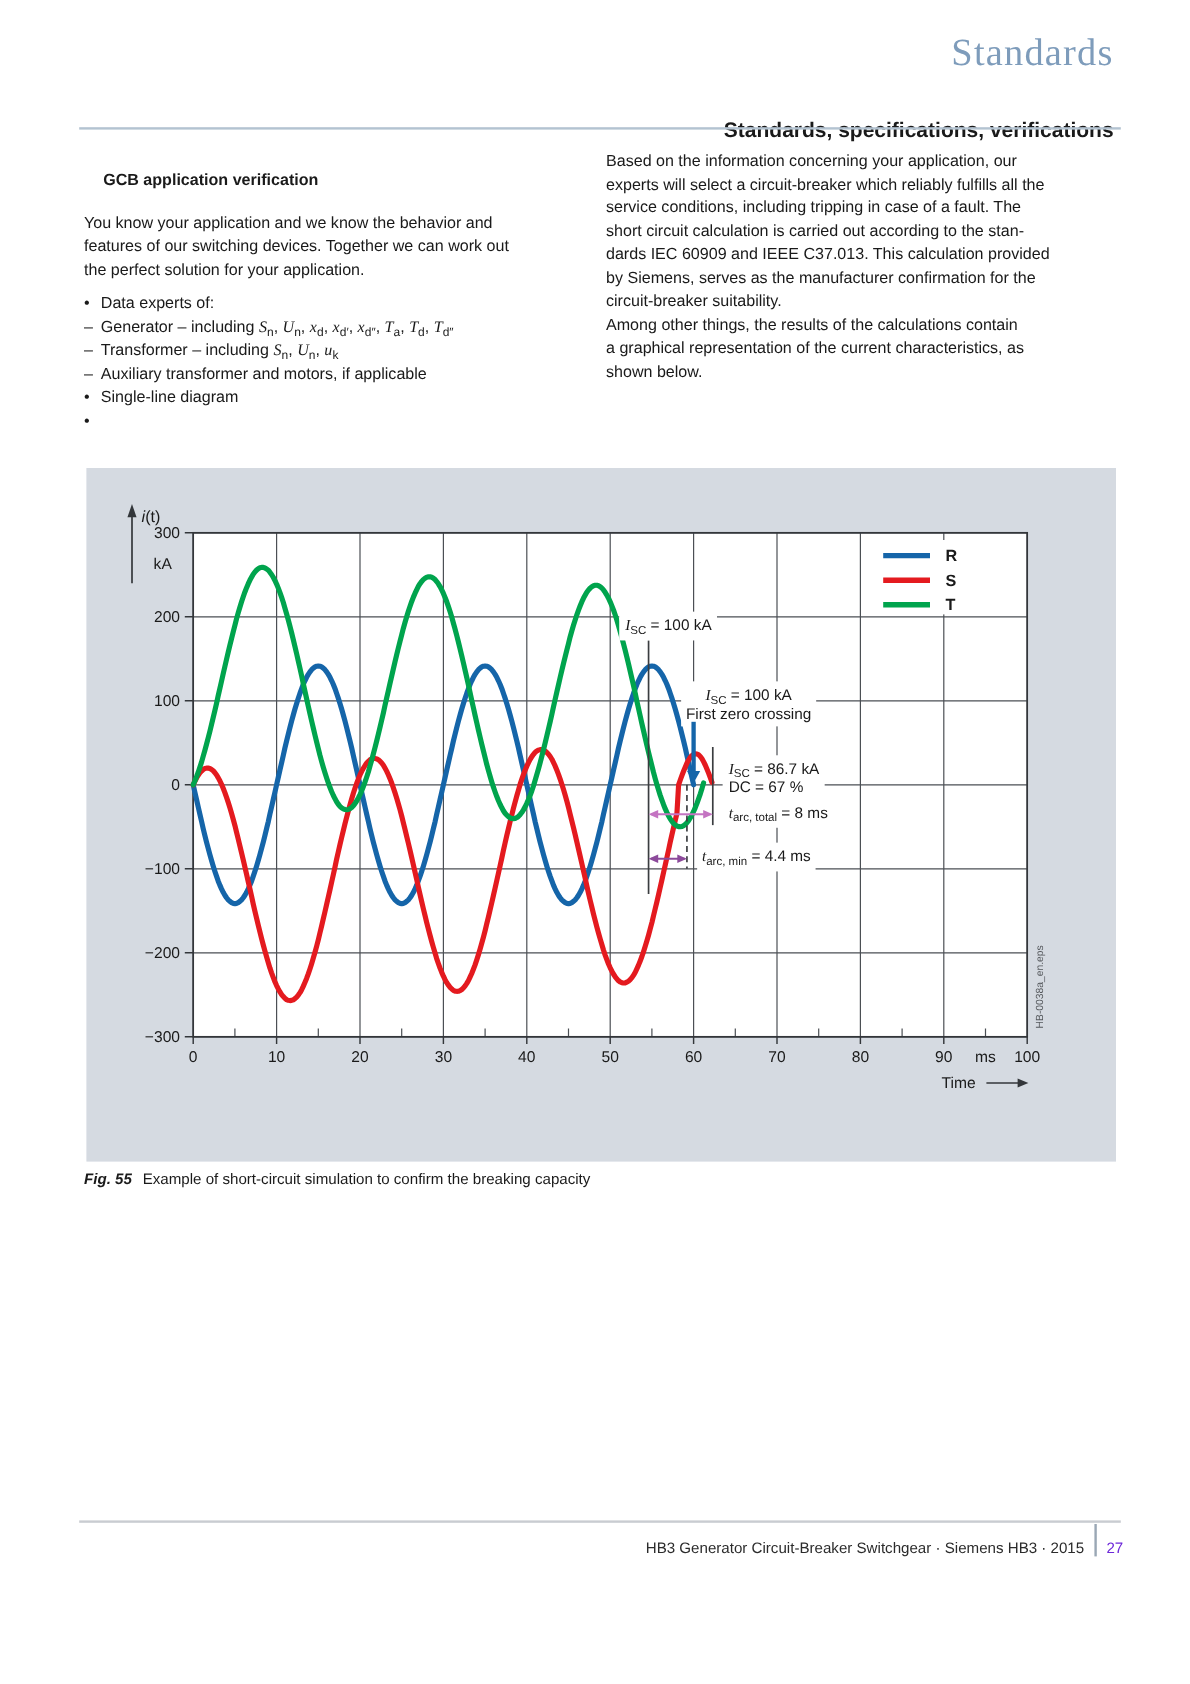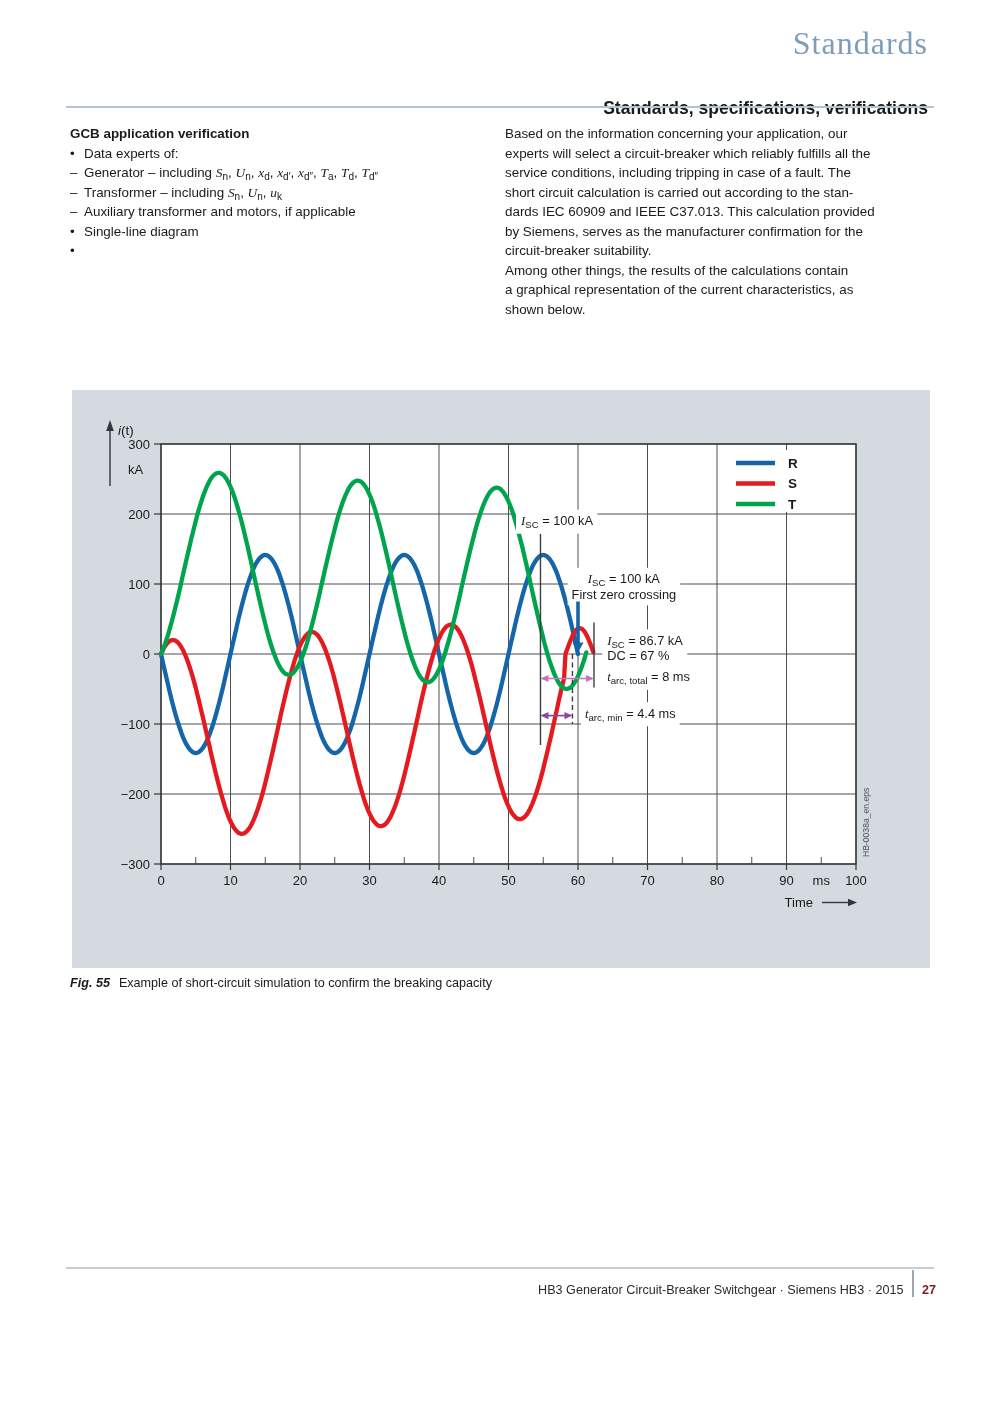--- a/index.html
+++ b/index.html
@@ -13,45 +13,48 @@
     font-size:32px;line-height:42px;color:#7e9cbb;letter-spacing:1px;
   }
   .page-subtitle{
     position:absolute;top:76px;right:64px;
     font-size:17.5px;font-weight:bold;color:#1a1a1a;margin-top:22px;
   }
   .header-rule{position:absolute;left:66px;right:58px;top:106px;height:2px;background:#b3c3d1;}
   .col{position:absolute;top:124px;font-size:13.4px;line-height:19.5px;}
   .col-left{left:70px;width:430px;}
   .col-right{left:505px;width:440px;}
-  .col h3{font-size:13.4px;line-height:19.5px;margin:0;font-weight:bold;}
+  .col h3{font-size:13.4px;line-height:19.5px;margin:16px;font-weight:bold;}
   .col p{margin:0 0 9px 0;white-space:pre-line;}
   .list-row{position:relative;padding-left:14px;}
   .list-row .marker{position:absolute;left:0;top:0;}
   .list-row .content{white-space:pre-line;}
   .sym i{font-style:italic;font-family:"Liberation Serif","DejaVu Serif",serif;}
   .sym sub{font-size:10px;line-height:0;vertical-align:-3px;}
   .chart-panel{position:absolute;left:72px;top:390px;width:858px;height:578px;background:#d5dae1;}
   .figure-caption{position:absolute;left:70px;top:976px;font-size:12.6px;color:#1a1a1a;}
   .figure-caption b{margin-right:9px;font-style:italic;}
   .footer-rule{position:absolute;left:66px;right:58px;top:1267px;height:1.5px;background:#c9ccd1;}
   .footer{position:absolute;top:1272px;right:56px;display:flex;align-items:flex-end;font-size:12.6px;color:#2b2b2b;}
   .footer .divider{width:1.5px;height:27px;background:#9aa7b5;margin:-2px 8px 0 9px;}
-  .footer .page-number{font-weight:bold;color:#7f1d1d;}
+  .footer .page-number{font-weight:normal;color:#6d28d9;}
   svg text{font-family:"Liberation Sans",sans-serif;}
 </style>
 </head>
 <body>
 
 <div class="page-title">Standards</div>
 <div class="page-subtitle">Standards, specifications, verifications</div>
 <div class="header-rule"></div>
 
 <div class="col col-left">
   <h3>GCB application verification</h3>
+  <p>You know your application and we know the behavior and
+features of our switching devices. Together we can work out
+the perfect solution for your application.</p>
   <div>
       <div class="list-row"><span class="marker">•</span><span class="content">Data experts of:</span></div>
       <div class="list-row"><span class="marker">–</span><span class="content">Generator – including <span class="sym"><i>S</i><sub>n</sub></span>, <span class="sym"><i>U</i><sub>n</sub></span>, <span class="sym"><i>x</i><sub>d</sub></span>, <span class="sym"><i>x</i><sub>d′</sub></span>, <span class="sym"><i>x</i><sub>d″</sub></span>, <span class="sym"><i>T</i><sub>a</sub></span>, <span class="sym"><i>T</i><sub>d</sub></span>, <span class="sym"><i>T</i><sub>d″</sub></span></span></div>
       <div class="list-row"><span class="marker">–</span><span class="content">Transformer – including <span class="sym"><i>S</i><sub>n</sub></span>, <span class="sym"><i>U</i><sub>n</sub></span>, <span class="sym"><i>u</i><sub>k</sub></span></span></div>
       <div class="list-row"><span class="marker">–</span><span class="content">Auxiliary transformer and motors, if applicable</span></div>
       <div class="list-row"><span class="marker">•</span><span class="content">Single-line diagram</span></div>
       <div class="list-row"><span class="marker">•</span></div>
     </div>
 </div>
 

